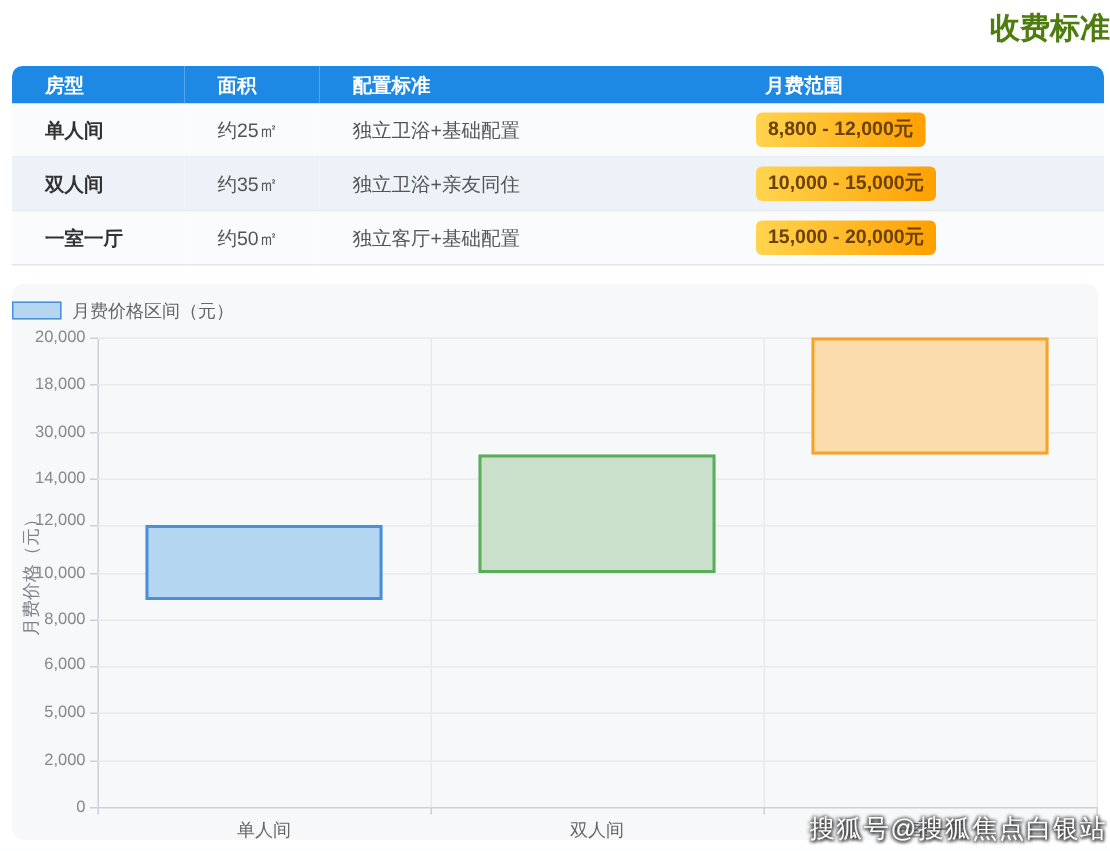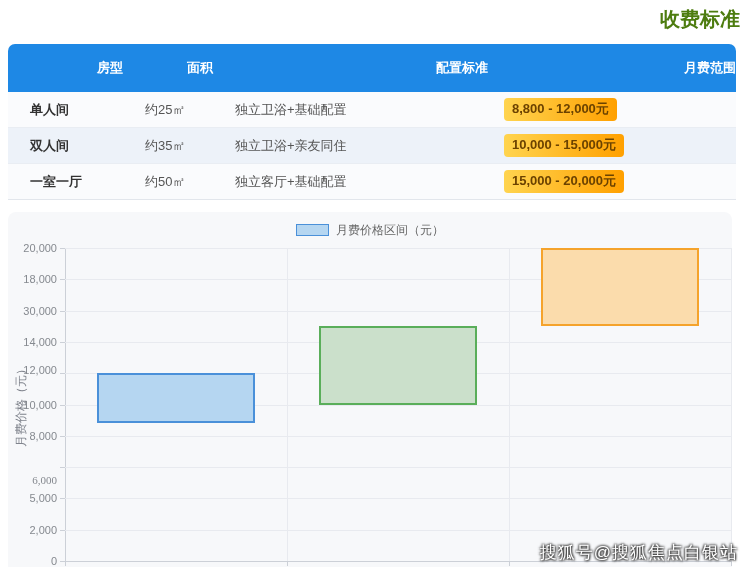--- a/index.html
+++ b/index.html
@@ -14,21 +14,21 @@
   }
   
   .fee-table{
     width:728px;margin-left:8px;border-collapse:collapse;table-layout:fixed;
   }
   .fee-table col.c1{width:115px}
   .fee-table col.c2{width:90px}
   .fee-table col.c3{width:275px}
   .fee-table thead th{
     background:#1e88e5;color:#ffffff;font-size:13px;font-weight:bold;
-    height:48px;text-align:right;padding:0 0 0 22px;
+    height:25px;text-align:left;padding:0 0 0 22px;
   }
   .fee-table thead th:first-child{border-radius:7px 0 0 0;}
   .fee-table thead th:last-child{border-radius:0 7px 0 0;}
   .fee-table tbody td{
     height:35px;font-size:13px;color:#555;padding:0 0 0 22px;
     border-bottom:1px solid #e9edf3;
   }
   .fee-table tbody tr:nth-child(odd){background:#fafbfd;}
   .fee-table tbody tr:nth-child(even){background:#edf2f9;}
   .fee-table tbody tr:last-child td{border-bottom:1px solid #e2e6ec;}
@@ -39,21 +39,21 @@
     background:linear-gradient(90deg,#ffd44f,#ffa000);
     color:#6b4200;font-weight:600;font-size:13px;
   }
   
   .chart-panel{
     position:relative;width:724px;height:371px;margin:12px 0 0 8px;
     background:#f7f8fa;border-radius:8px;
   }
   .chart-legend{
     position:absolute;top:10px;left:0;width:100%;height:16px;
-    display:flex;align-items:center;justify-content:center;gap:7px;
+    display:flex;align-items:center;gap:7px;
   }
   .legend-swatch{display:inline-block;width:33px;height:12px;border:1px solid #4a90d9;background:#b5d6f1;box-sizing:border-box;}
   .legend-label{font-size:12px;color:#666;}
   .chart-plot{position:absolute;left:57px;top:36px;width:666px;height:313px;}
   .y-title{
     position:absolute;left:-44px;top:50%;
     transform:translate(-50%,-50%) rotate(-90deg);
     white-space:nowrap;font-size:12px;color:#7f838c;
   }
   .gridline-h{position:absolute;left:0;width:100%;height:1px;background:#e8eaef;}
@@ -133,21 +133,21 @@
   <div class="tick-y" style="top: 313px;"></div>
       <div class="ylabel" style="top: 307px;">0</div>
       <div class="gridline-h" style="top: 281.7px;"></div>
       <div class="tick-y" style="top: 281.7px;"></div>
       <div class="ylabel" style="top: 275.7px; text-align: right;">2,000</div>
       <div class="gridline-h" style="top: 250.4px;"></div>
       <div class="tick-y" style="top: 250.4px;"></div>
       <div class="ylabel" style="top: 244.4px;">5,000</div>
       <div class="gridline-h" style="top: 219.1px;"></div>
       <div class="tick-y" style="top: 219.1px;"></div>
-      <div class="ylabel" style="top: 226px; font-family: Liberation Serif, serif;">6,000</div>
+      <div class="ylabel" style="top: 212px;">6,000</div>
       <div class="gridline-h" style="top: 187.8px;"></div>
       <div class="tick-y" style="top: 187.8px;"></div>
       <div class="ylabel" style="top: 181.8px;">8,000</div>
       <div class="gridline-h" style="top: 156.5px;"></div>
       <div class="tick-y" style="top: 156.5px;"></div>
       <div class="ylabel" style="top: 150.5px;">10,000</div>
       <div class="gridline-h" style="top: 125.2px;"></div>
       <div class="tick-y" style="top: 125.2px;"></div>
       <div class="ylabel" style="top: 116px;">12,000</div>
       <div class="gridline-h" style="top: 93.9px;"></div>

